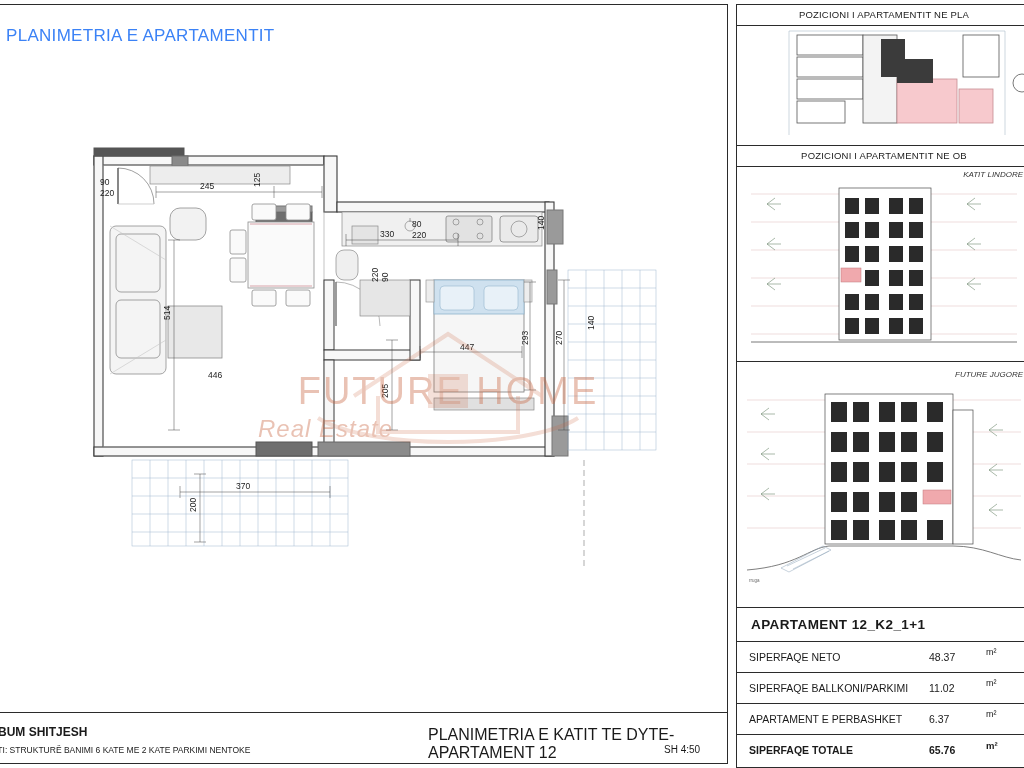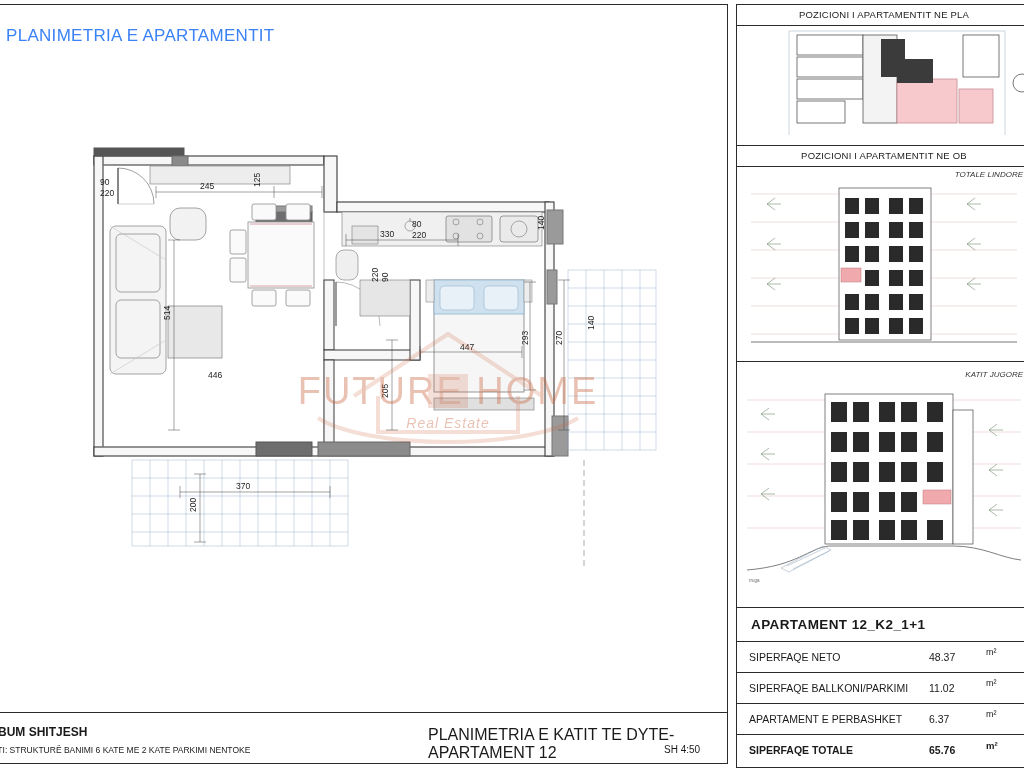--- a/index.html
+++ b/index.html
@@ -77,22 +77,22 @@
   .wm{
     position:absolute;left:258px;top:300px;width:380px;height:180px;
     pointer-events:none;opacity:.38;
   }
   .wm-text{
     position:absolute;left:0;top:70px;width:380px;text-align:center;
     font-size:38px;font-weight:normal;color:#c8623c;letter-spacing:2px;
     font-family:"Liberation Sans",sans-serif;
   }
   .wm-sub{
-    position:absolute;left:0;top:115px;width:380px;text-align:center;
-    font-size:14px;color:#c8623c;font-style:italic;letter-spacing:1px;
+    position:absolute;left:0;top:115px;width:380px;
+    font-size:24px;color:#c8623c;font-style:italic;letter-spacing:1px;
   }
 </style>
 </head>
 <body>
 
 <div class="sheet">
 
   <div class="left-frame"></div>
 
   <div class="title-main">PLANIMETRIA E APARTAMENTIT</div>
@@ -331,21 +331,21 @@
           <line x1="52" y1="6" x2="52" y2="110"></line>
           <line x1="268" y1="6" x2="268" y2="110"></line>
           <line x1="52" y1="6" x2="268" y2="6"></line>
         </g>
         <circle cx="285" cy="58" r="9" fill="none" stroke="#555" stroke-width="0.8"></circle>
       </svg>
     </div>
 
     <div class="rbox" id="box-lindore">
       <div class="rbox-head">POZICIONI I APARTAMENTIT NE OB</div>
-      <div class="fasada-label">TOTALE LINDORE</div>
+      <div class="fasada-label">KATIT LINDORE</div>
       <svg width="294" height="190" viewBox="0 0 294 190" style="position:absolute;top:24px;left:0;">
         <g stroke="#d7a6a6" stroke-width="0.4">
           <line x1="14" y1="24" x2="280" y2="24"></line>
             <line x1="14" y1="52" x2="280" y2="52"></line>
           <line x1="14" y1="80" x2="280" y2="80"></line>
             <line x1="14" y1="108" x2="280" y2="108"></line>
           <line x1="14" y1="136" x2="280" y2="136"></line>
             <line x1="14" y1="164" x2="280" y2="164"></line>
         </g>
         <g stroke="#4a4a4a" stroke-width="0.7" fill="#ffffff">
@@ -383,21 +383,21 @@
           <path d="M30 114 l8 -6 M30 114 l8 6 M30 114 h14"></path>
           <path d="M230 34 l8 -6 M230 34 l8 6 M230 34 h14"></path>
           <path d="M230 74 l8 -6 M230 74 l8 6 M230 74 h14"></path>
           <path d="M230 114 l8 -6 M230 114 l8 6 M230 114 h14"></path>
         </g>
         <line x1="14" y1="172" x2="280" y2="172" stroke="#555" stroke-width="0.8"></line>
       </svg>
     </div>
 
     <div class="rbox" id="box-jugore">
-      <div class="fasada-label" style="top:8px;">KATIT JUGORE</div>
+      <div class="fasada-label" style="top:8px;">FUTURE JUGORE</div>
       <svg width="294" height="236" viewBox="0 0 294 236" style="position:absolute;top:8px;left:0;">
         <g stroke="#d7a6a6" stroke-width="0.4">
           <line x1="10" y1="30" x2="284" y2="30"></line>
             <line x1="10" y1="62" x2="284" y2="62"></line>
           <line x1="10" y1="94" x2="284" y2="94"></line>
             <line x1="10" y1="126" x2="284" y2="126"></line>
           <line x1="10" y1="158" x2="284" y2="158"></line>
         </g>
         <g stroke="#4a4a4a" stroke-width="0.7" fill="#ffffff">
           <rect x="88" y="24" width="128" height="150"></rect>

